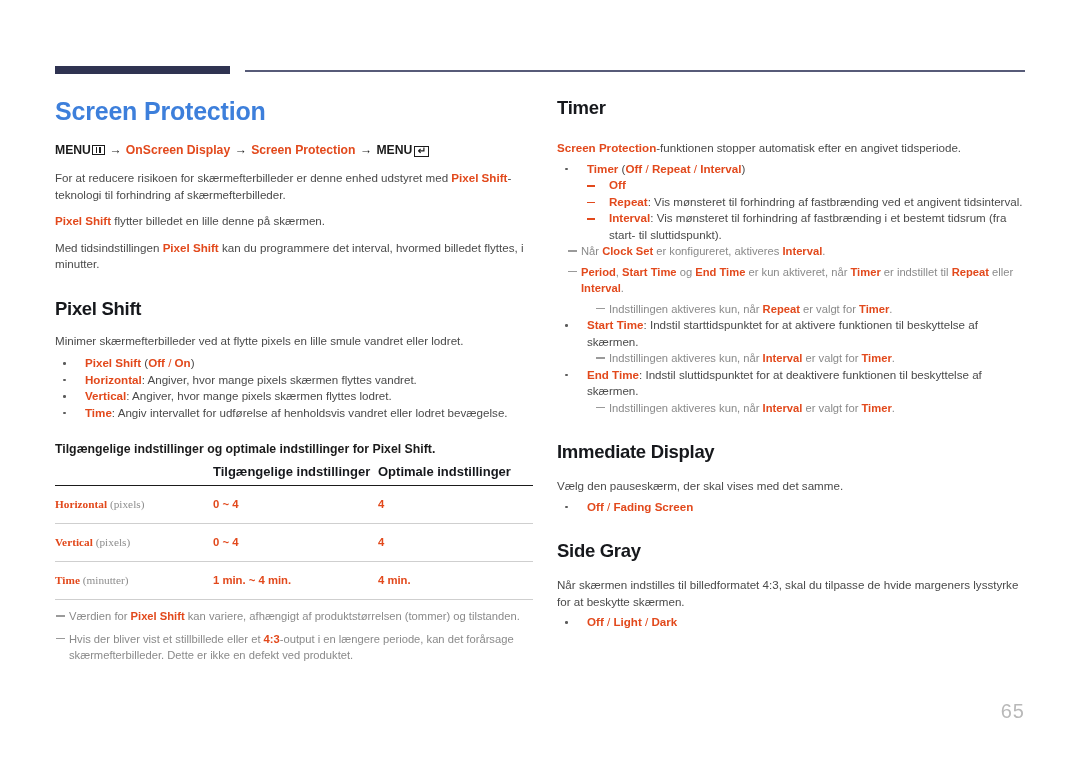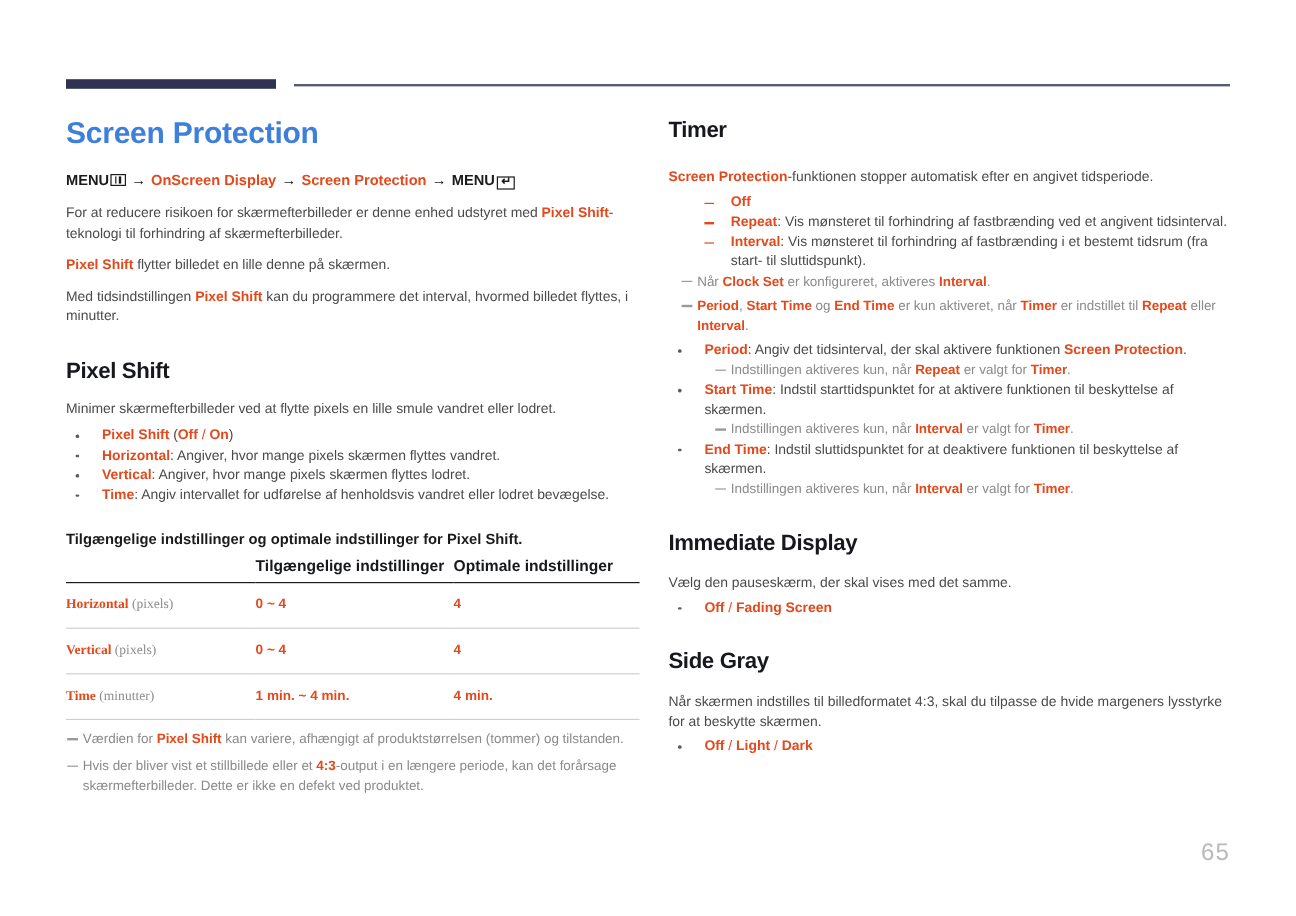--- a/index.html
+++ b/index.html
@@ -350,20 +350,23 @@
 
     <div class="sp6"></div>
 
     <p class="body">
       <span class="hl">Screen Protection</span><span>-funktionen stopper automatisk efter en angivet tidsperiode.</span>
     </p>
 
     <div class="sp4"></div>
 
     <ul class="bul">
+      <li class="bullet">
+        <span class="hl">Timer</span><span> (</span><span class="hl">Off</span><span class="hl-plain"> / </span><span class="hl">Repeat</span><span class="hl-plain"> / </span><span class="hl">Interval</span><span>)</span>
+      </li>
 
       <li class="subdash">
         <span class="hl">Off</span><span></span>
       </li>
       <li class="subdash">
         <span class="hl">Repeat</span><span>: Vis mønsteret til forhindring af fastbrænding ved et angivent tidsinterval.</span>
       </li>
       <li class="subdash">
         <span class="hl">Interval</span><span>: Vis mønsteret til forhindring af fastbrænding i et bestemt tidsrum (fra start- til sluttidspunkt).</span>
       </li>
@@ -375,23 +378,20 @@
 
     <div class="sp4"></div>
 
     <div class="note">
       <span class="hl">Period</span><span>, </span><span class="hl">Start Time</span><span> og </span><span class="hl">End Time</span><span> er kun aktiveret, når </span><span class="hl">Timer</span><span> er indstillet til </span><span class="hl">Repeat</span><span> eller </span><span class="hl">Interval</span><span>.</span>
     </div>
 
     <div class="sp4"></div>
 
     <ul class="bul">
-      <li class="bullet">
-        <span class="hl">Period</span><span>: Angiv det tidsinterval, der skal aktivere funktionen </span><span class="hl">Screen Protection</span><span>.</span>
-      </li>
       <li class="note indent2">
         <span>Indstillingen aktiveres kun, når </span><span class="hl">Repeat</span><span> er valgt for </span><span class="hl">Timer</span><span>.</span>
       </li>
 
       <li class="bullet">
         <span class="hl">Start Time</span><span>: Indstil starttidspunktet for at aktivere funktionen til beskyttelse af skærmen.</span>
       </li>
       <li class="note indent2">
         <span>Indstillingen aktiveres kun, når </span><span class="hl">Interval</span><span> er valgt for </span><span class="hl">Timer</span><span>.</span>
       </li>

